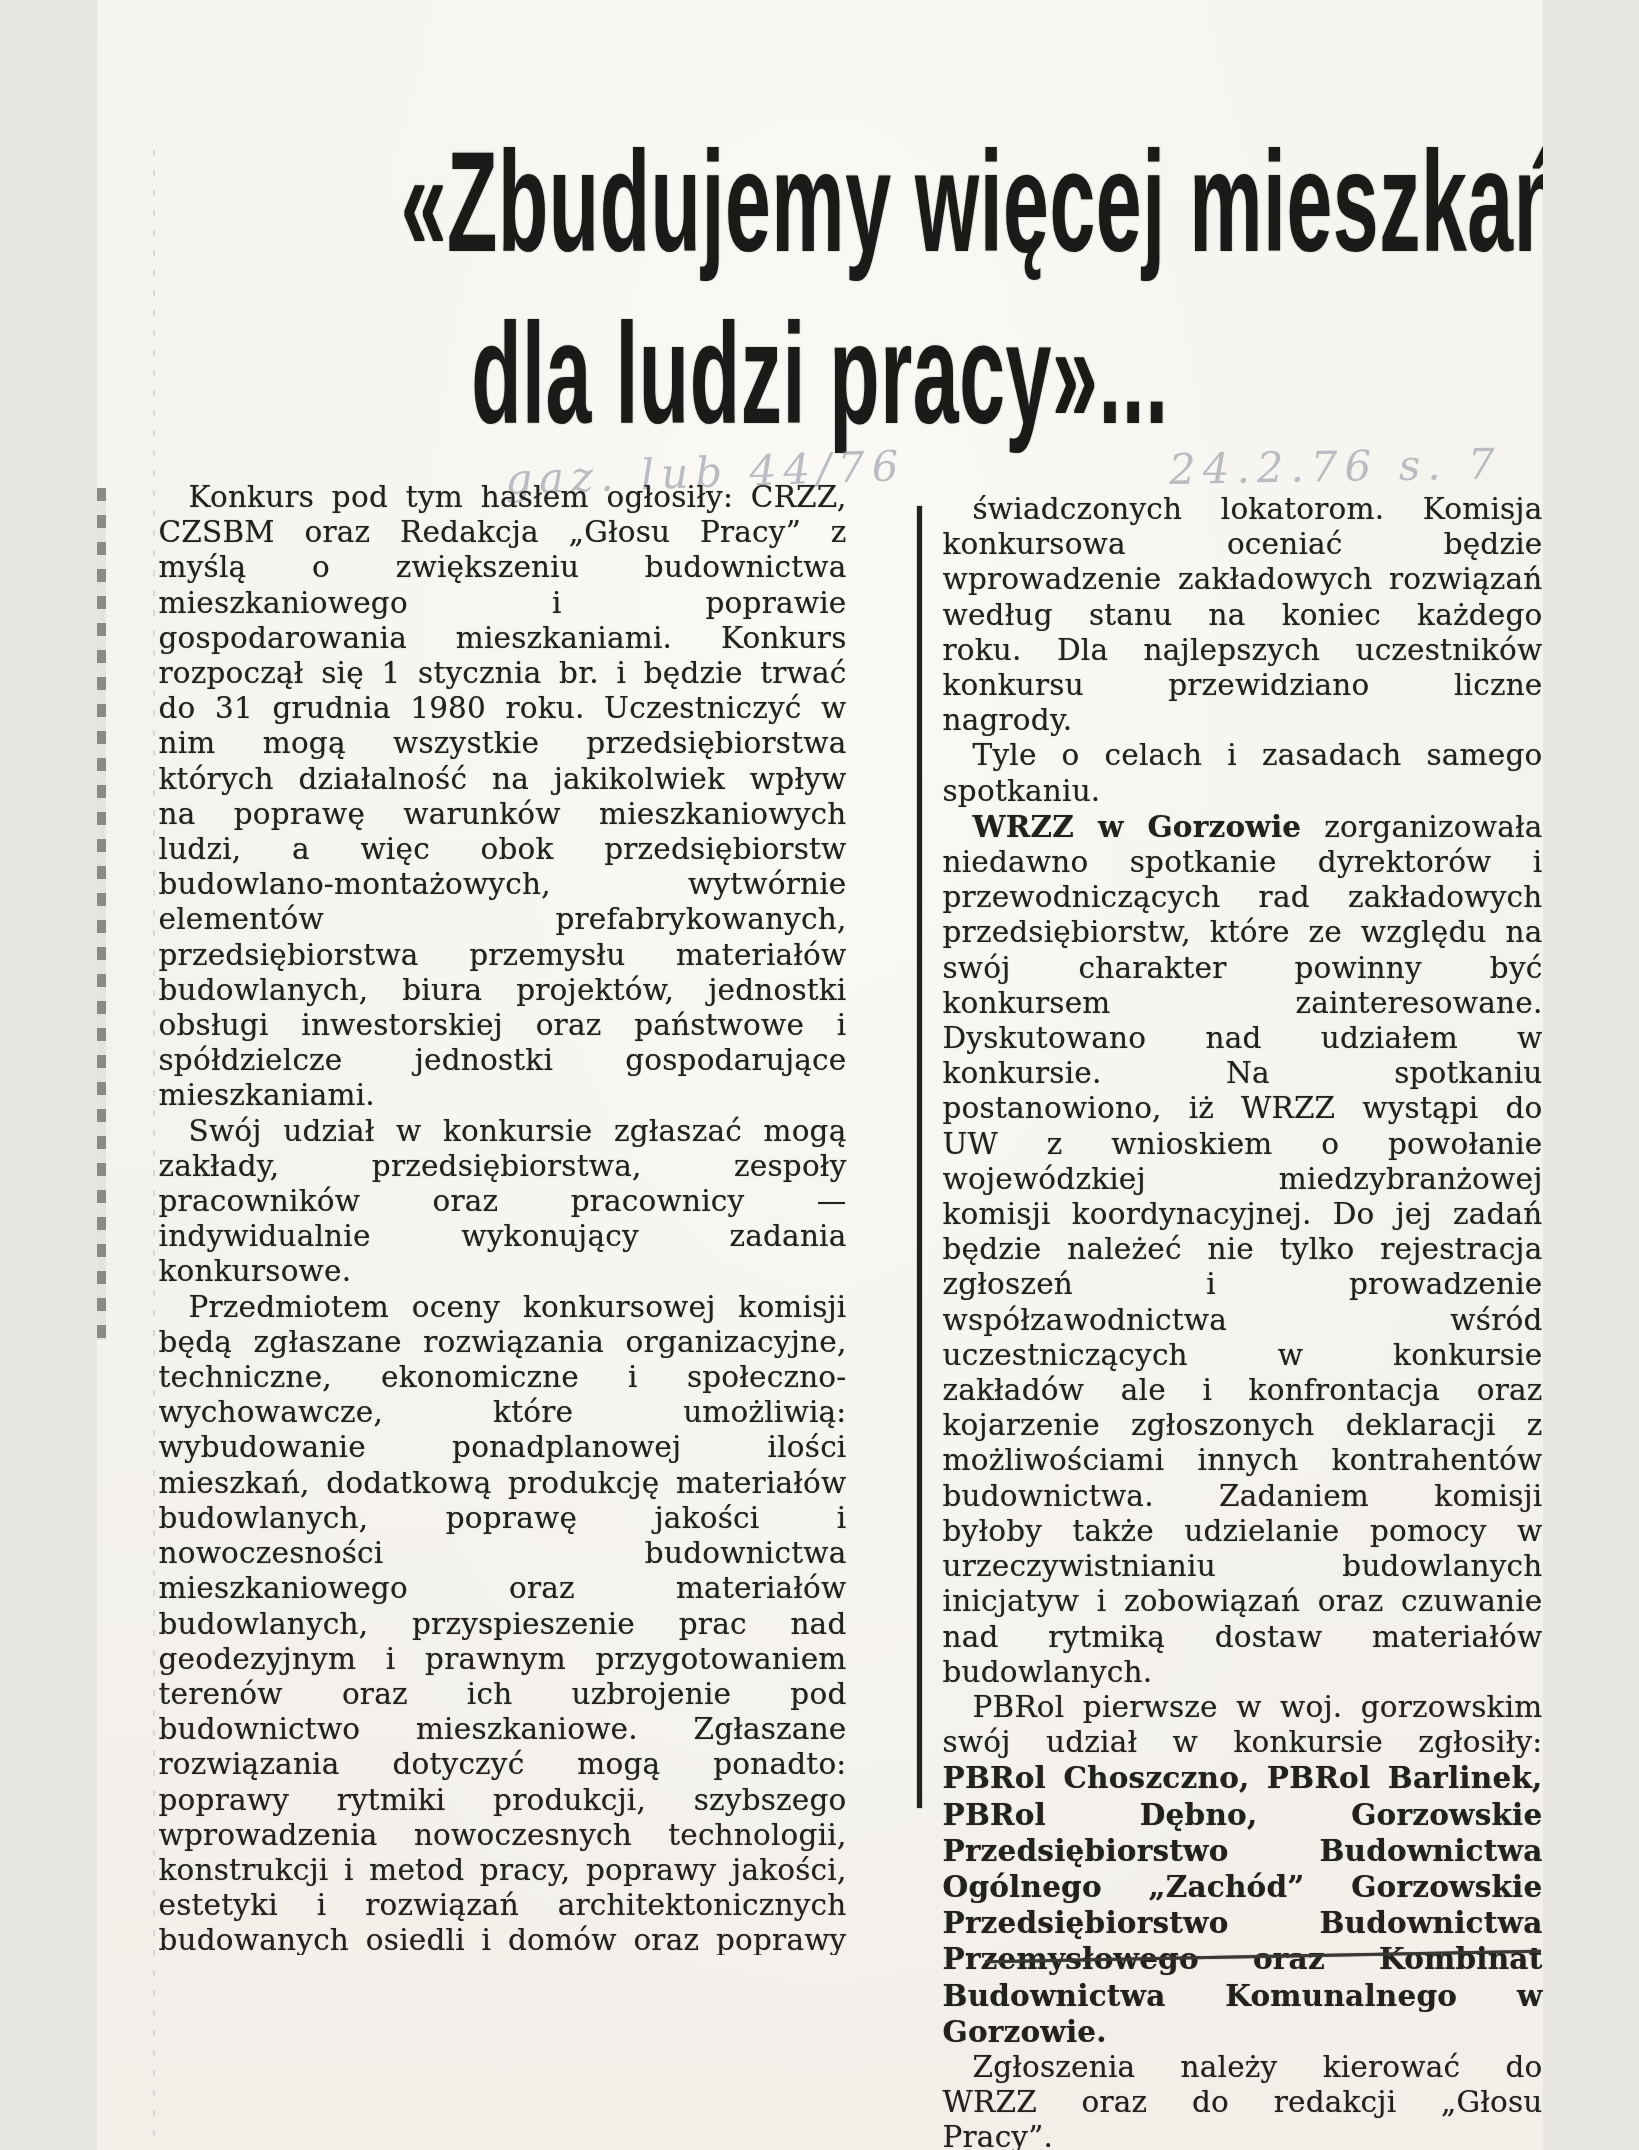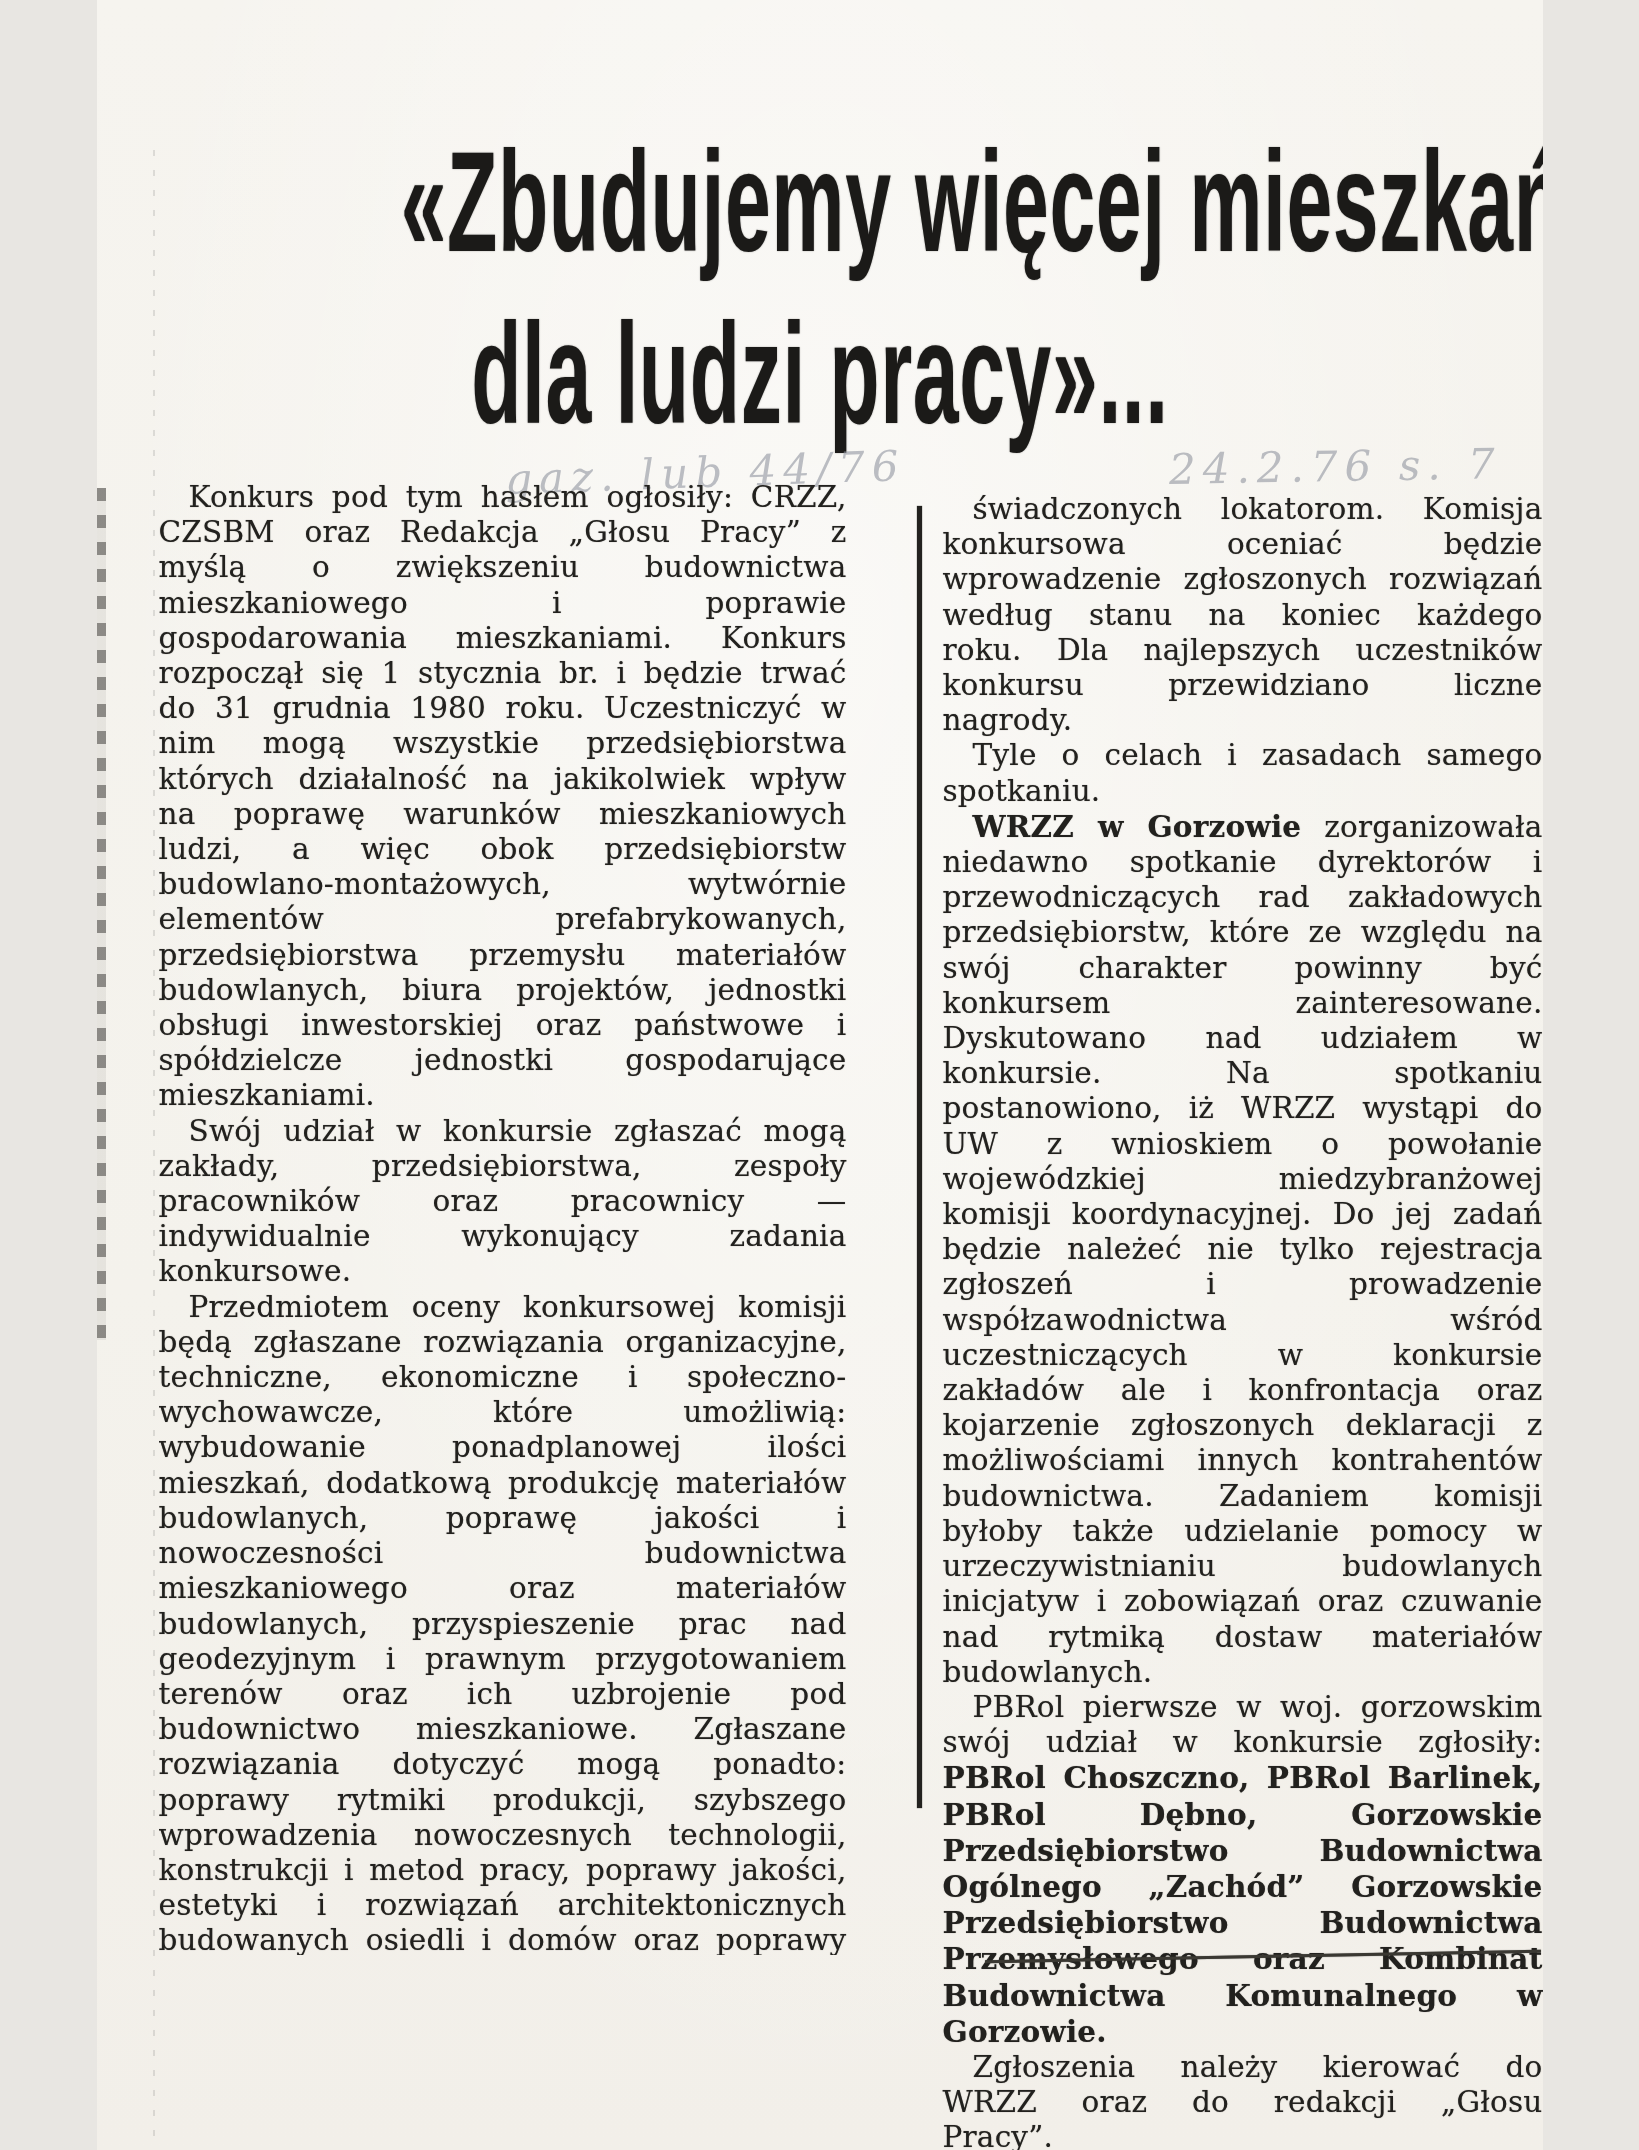--- a/index.html
+++ b/index.html
@@ -99,21 +99,21 @@
 
   <div class="divider"></div>
 
   <div class="column col-left">
     <p>Konkurs pod tym hasłem ogłosiły: CRZZ, CZSBM oraz Redakcja „Głosu Pracy” z myślą o zwiększeniu budownictwa mieszkaniowego i poprawie gospodarowania mieszkaniami. Konkurs rozpoczął się 1 stycznia br. i będzie trwać do 31 grudnia 1980 roku. Uczestniczyć w nim mogą wszystkie przedsiębiorstwa których działalność na jakikolwiek wpływ na poprawę warunków mieszkaniowych ludzi, a więc obok przedsiębiorstw budowlano-montażowych, wytwórnie elementów prefabrykowanych, przedsiębiorstwa przemysłu materiałów budowlanych, biura projektów, jednostki obsługi inwestorskiej oraz państwowe i spółdzielcze jednostki gospodarujące mieszkaniami.</p>
     <p>Swój udział w konkursie zgłaszać mogą zakłady, przedsiębiorstwa, zespoły pracowników oraz pracownicy — indywidualnie wykonujący zadania konkursowe.</p>
     <p>Przedmiotem oceny konkursowej komisji będą zgłaszane rozwiązania organizacyjne, techniczne, ekonomiczne i społeczno-wychowawcze, które umożliwią: wybudowanie ponadplanowej ilości mieszkań, dodatkową produkcję materiałów budowlanych, poprawę jakości i nowoczesności budownictwa mieszkaniowego oraz materiałów budowlanych, przyspieszenie prac nad geodezyjnym i prawnym przygotowaniem terenów oraz ich uzbrojenie pod budownictwo mieszkaniowe. Zgłaszane rozwiązania dotyczyć mogą ponadto: poprawy rytmiki produkcji, szybszego wprowadzenia nowoczesnych technologii, konstrukcji i metod pracy, poprawy jakości, estetyki i rozwiązań architektonicznych budowanych osiedli i domów oraz poprawy kultury jakości i terminowości usług</p>
   </div>
 
   <div class="column col-right">
-    <p>świadczonych lokatorom. Komisja konkursowa oceniać będzie wprowadzenie zgłoszonych rozwiązań według stanu na koniec każdego roku. Dla najlepszych uczestników konkursu przewidziano liczne nagrody.</p>
+    <p>świadczonych lokatorom. Komisja konkursowa oceniać będzie wprowadzenie zakładowych rozwiązań według stanu na koniec każdego roku. Dla najlepszych uczestników konkursu przewidziano liczne nagrody.</p>
     <p>Tyle o celach i zasadach samego spotkaniu.</p>
     <p>
       <span class="b">WRZZ w Gorzowie</span><span> zorganizowała niedawno spotkanie dyrektorów i przewodniczących rad zakładowych przedsiębiorstw, które ze względu na swój charakter powinny być konkursem zainteresowane. Dyskutowano nad udziałem w konkursie. Na spotkaniu postanowiono, iż WRZZ wystąpi do UW z wnioskiem o powołanie wojewódzkiej miedzybranżowej komisji koordynacyjnej. Do jej zadań będzie należeć nie tylko rejestracja zgłoszeń i prowadzenie współzawodnictwa wśród uczestniczących w konkursie zakładów ale i konfrontacja oraz kojarzenie zgłoszonych deklaracji z możliwościami innych kontrahentów budownictwa. Zadaniem komisji byłoby także udzielanie pomocy w urzeczywistnianiu budowlanych inicjatyw i zobowiązań oraz czuwanie nad rytmiką dostaw materiałów budowlanych.</span>
     </p>
     <p>
       <span>PBRol pierwsze w woj. gorzowskim swój udział w konkursie zgłosiły: </span><span class="b">PBRol Choszczno, PBRol Barlinek, PBRol Dębno, Gorzowskie Przedsiębiorstwo Budownictwa Ogólnego „Zachód” Gorzowskie Przedsiębiorstwo Budownictwa Przemysłowego oraz Kombinat Budownictwa Komunalnego w Gorzowie.</span>
     </p>
     <p>Zgłoszenia należy kierować do WRZZ oraz do redakcji „Głosu Pracy”.</p>
 
   </div>

